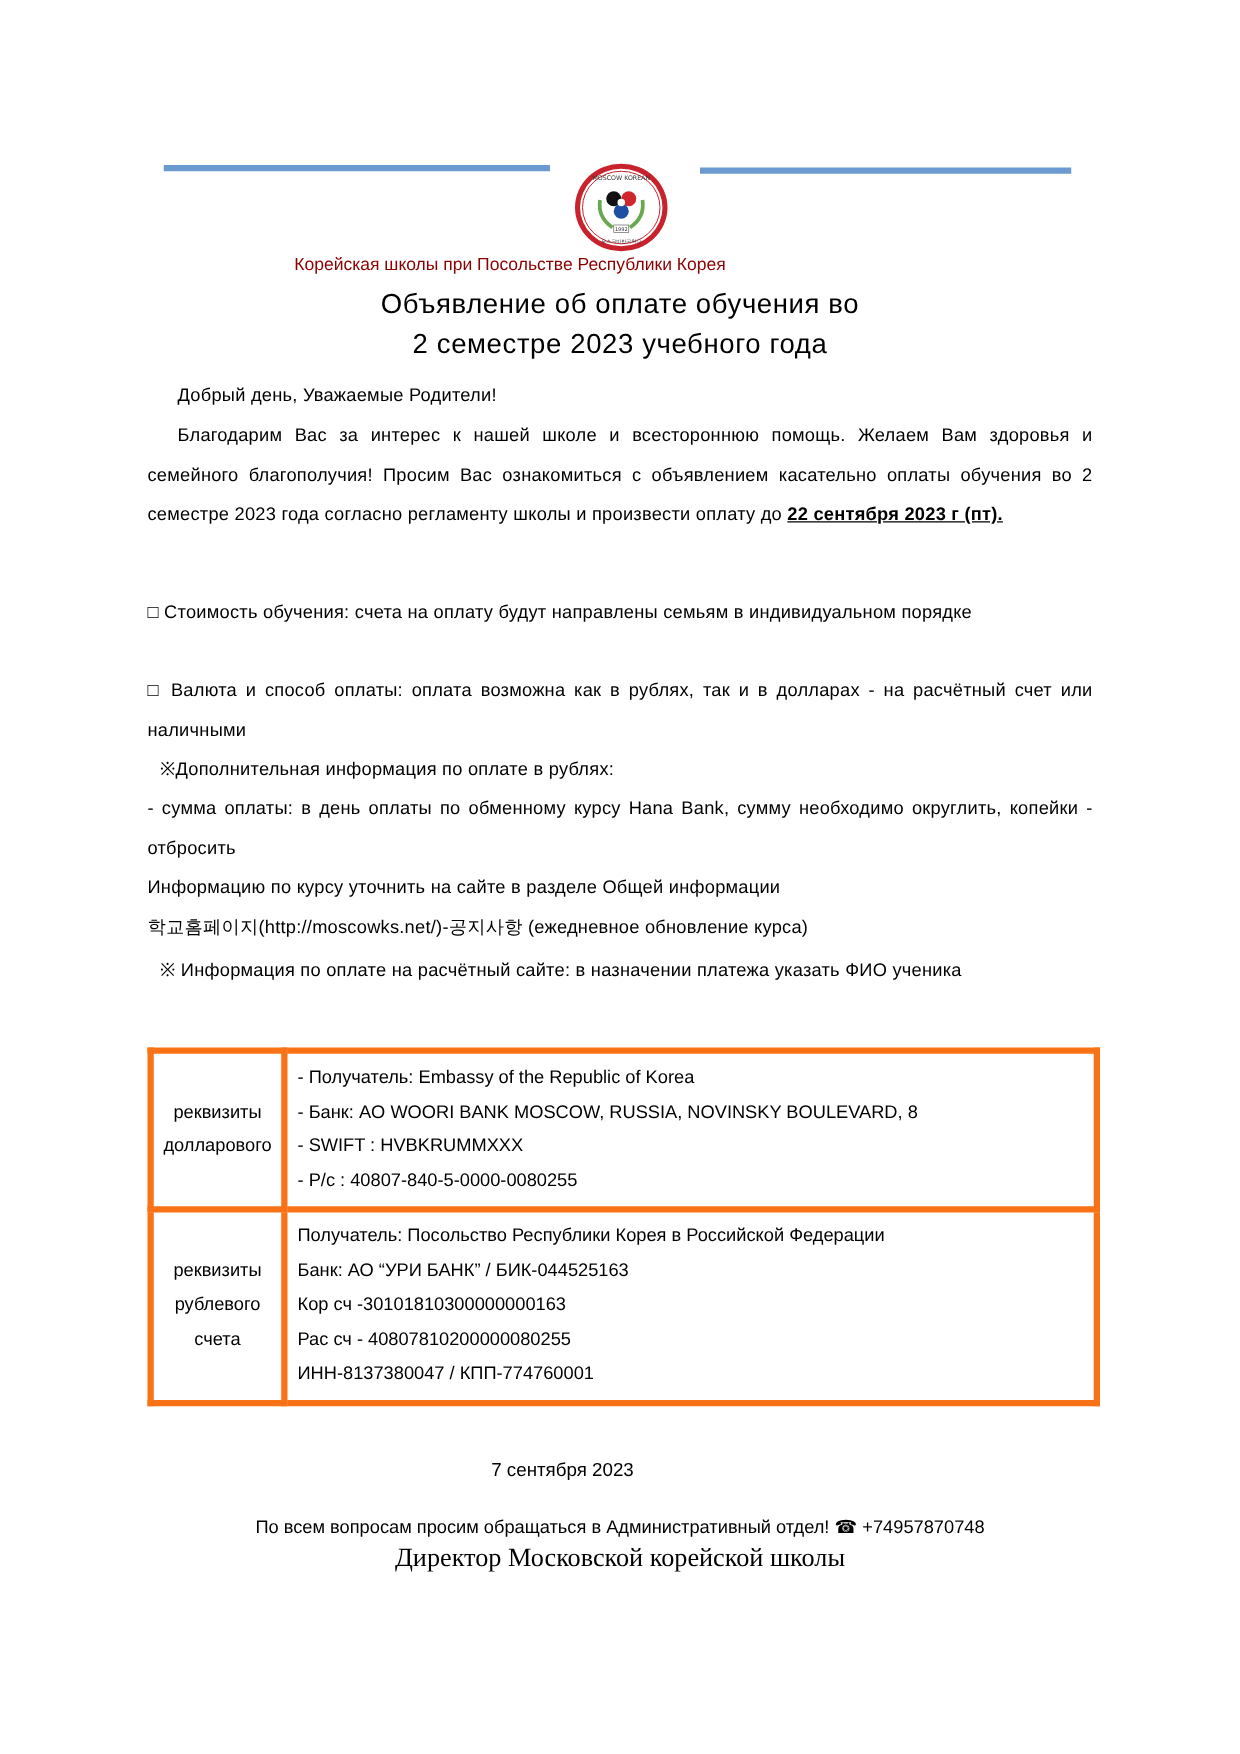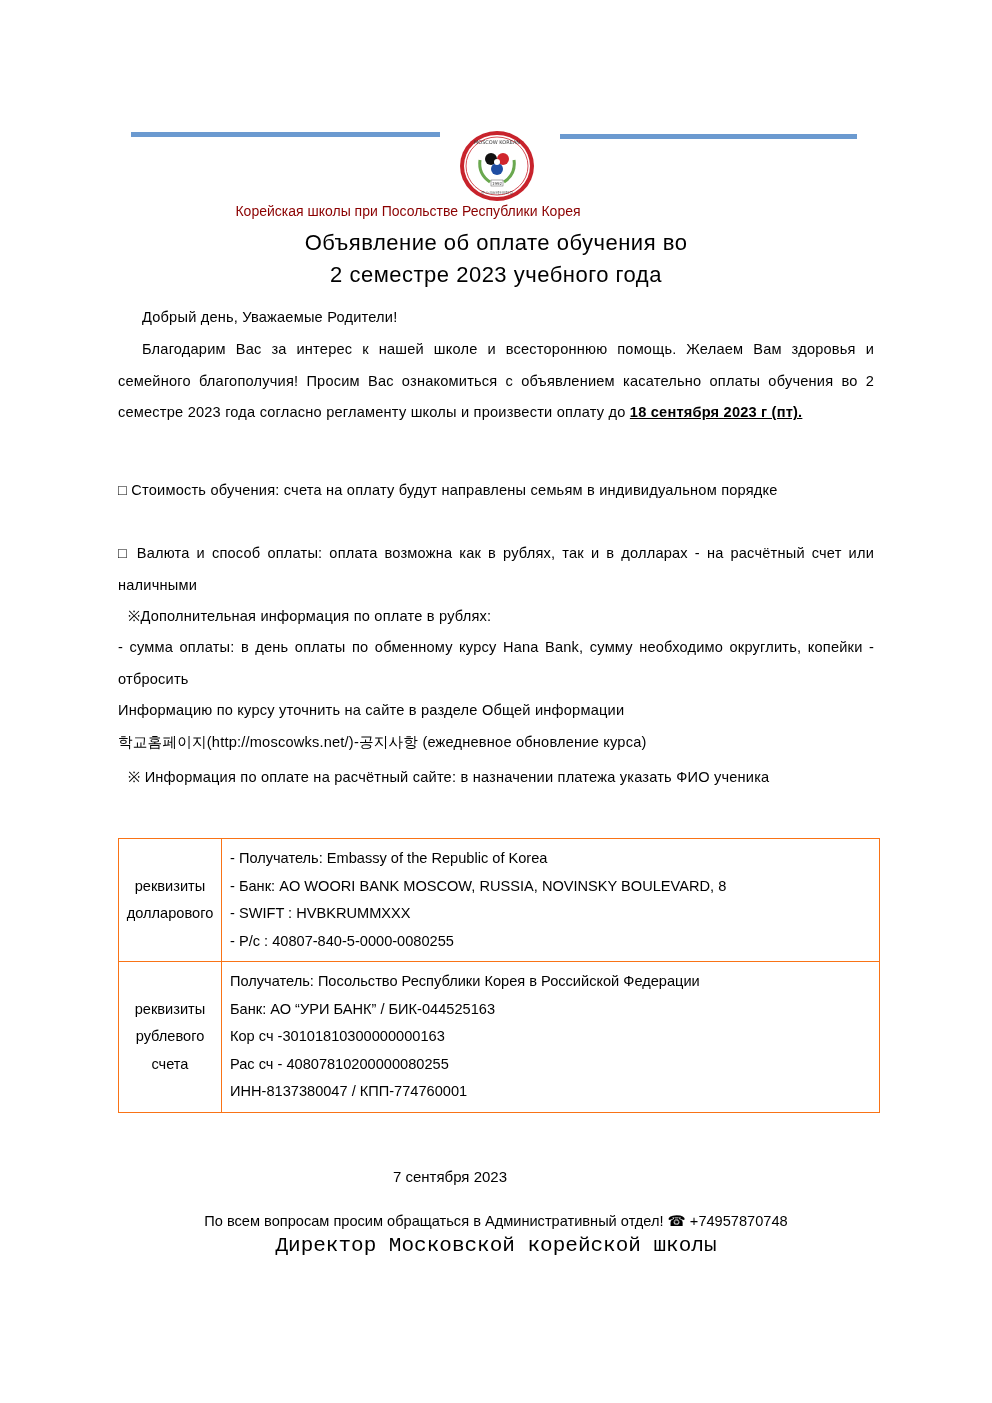--- a/index.html
+++ b/index.html
@@ -22,32 +22,32 @@
   .title2 { top: 262px; }
 
   .p { position: absolute; left: 118px; width: 756px; font-size: 14.6px; line-height: 31.5px;
        font-family: "Liberation Sans", sans-serif; letter-spacing: 0.2px; }
   .justify { text-align: justify; text-align-last: left; }
   .bold { font-weight: normal; }
   .u { text-decoration: underline; font-weight: bold; }
 
   table.req { position: absolute; left: 118px; top: 838px; width: 762px; border-collapse: collapse;
               font-family: "Liberation Sans", sans-serif; font-size: 14.6px; }
-  table.req td { border: 1px solid #f97316; vertical-align: middle; }
+  table.req td { border: 5px solid #f97316; vertical-align: middle; }
   td.lbl { width: 98px; text-align: center; line-height: 27.5px; padding: 6px 2px; }
   td.val { padding: 6px 8px; line-height: 27.5px; }
   .row1 td { height: 110px; }
   .row2 td { height: 137px; }
 
   .contact { position: absolute; left: 0; width: 992px; top: 1164px; text-align: center;
              font-family: "Liberation Sans", sans-serif; font-size: 14.6px; margin-top: 48px; }
   .date { position: absolute; left: 0; width: 900px; top: 1168px; text-align: center;
           font-family: "Liberation Sans", sans-serif; font-size: 15px; }
   .director { position: absolute; left: 0; width: 992px; top: 1234px; text-align: center;
-              font-family: Liberation Mono, monospace; font-size: 21px; }
+              font-family: Liberation Serif, serif; font-size: 21px; }
 </style>
 </head>
 <body>
 
 <div class="page">
 
   <div class="hr-line hr-left"></div>
   <div class="hr-line hr-right"></div>
 
   <svg class="logo" viewBox="0 0 78 72">
@@ -67,21 +67,21 @@
   </svg>
 
   <div class="school-name">Корейская школы при Посольстве Республики Корея</div>
 
   <div class="title title1">Объявление об оплате обучения во</div>
   <div class="title title2">2 семестре 2023 учебного года</div>
 
   <div class="p" style="top:302px; text-indent:24px;">Добрый день, Уважаемые Родители!</div>
 
   <div class="p justify" style="top:334px; text-indent:24px;">
-    <span>Благодарим Вас за интерес к нашей школе и всестороннюю помощь. Желаем Вам здоровья и семейного благополучия! Просим Вас ознакомиться с объявлением касательно оплаты обучения во 2 семестре 2023 года согласно регламенту школы и произвести оплату до </span><span class="u">18 сентября 2023 г (пт).</span>
+    <span>Благодарим Вас за интерес к нашей школе и всестороннюю помощь. Желаем Вам здоровья и семейного благополучия! Просим Вас ознакомиться с объявлением касательно оплаты обучения во 2 семестре 2023 года согласно регламенту школы и произвести оплату до </span><span class="u">22 сентября 2023 г (пт).</span>
   </div>
 
   <div class="p justify bold" style="top:475px;">□ Стоимость обучения: счета на оплату будут направлены семьям в индивидуальном порядке</div>
 
   <div class="p justify bold" style="top:538px;">□ Валюта и способ оплаты: оплата возможна как в рублях, так и в долларах - на расчётный счет или наличными</div>
 
   <div class="p bold" style="top:601px; padding-left:10px; width:746px;">※Дополнительная информация по оплате в рублях:</div>
 
   <div class="p justify" style="top:632px;"> - сумма оплаты: в день оплаты по обменному курсу Hana Bank, сумму необходимо округлить, копейки - отбросить</div>
 

